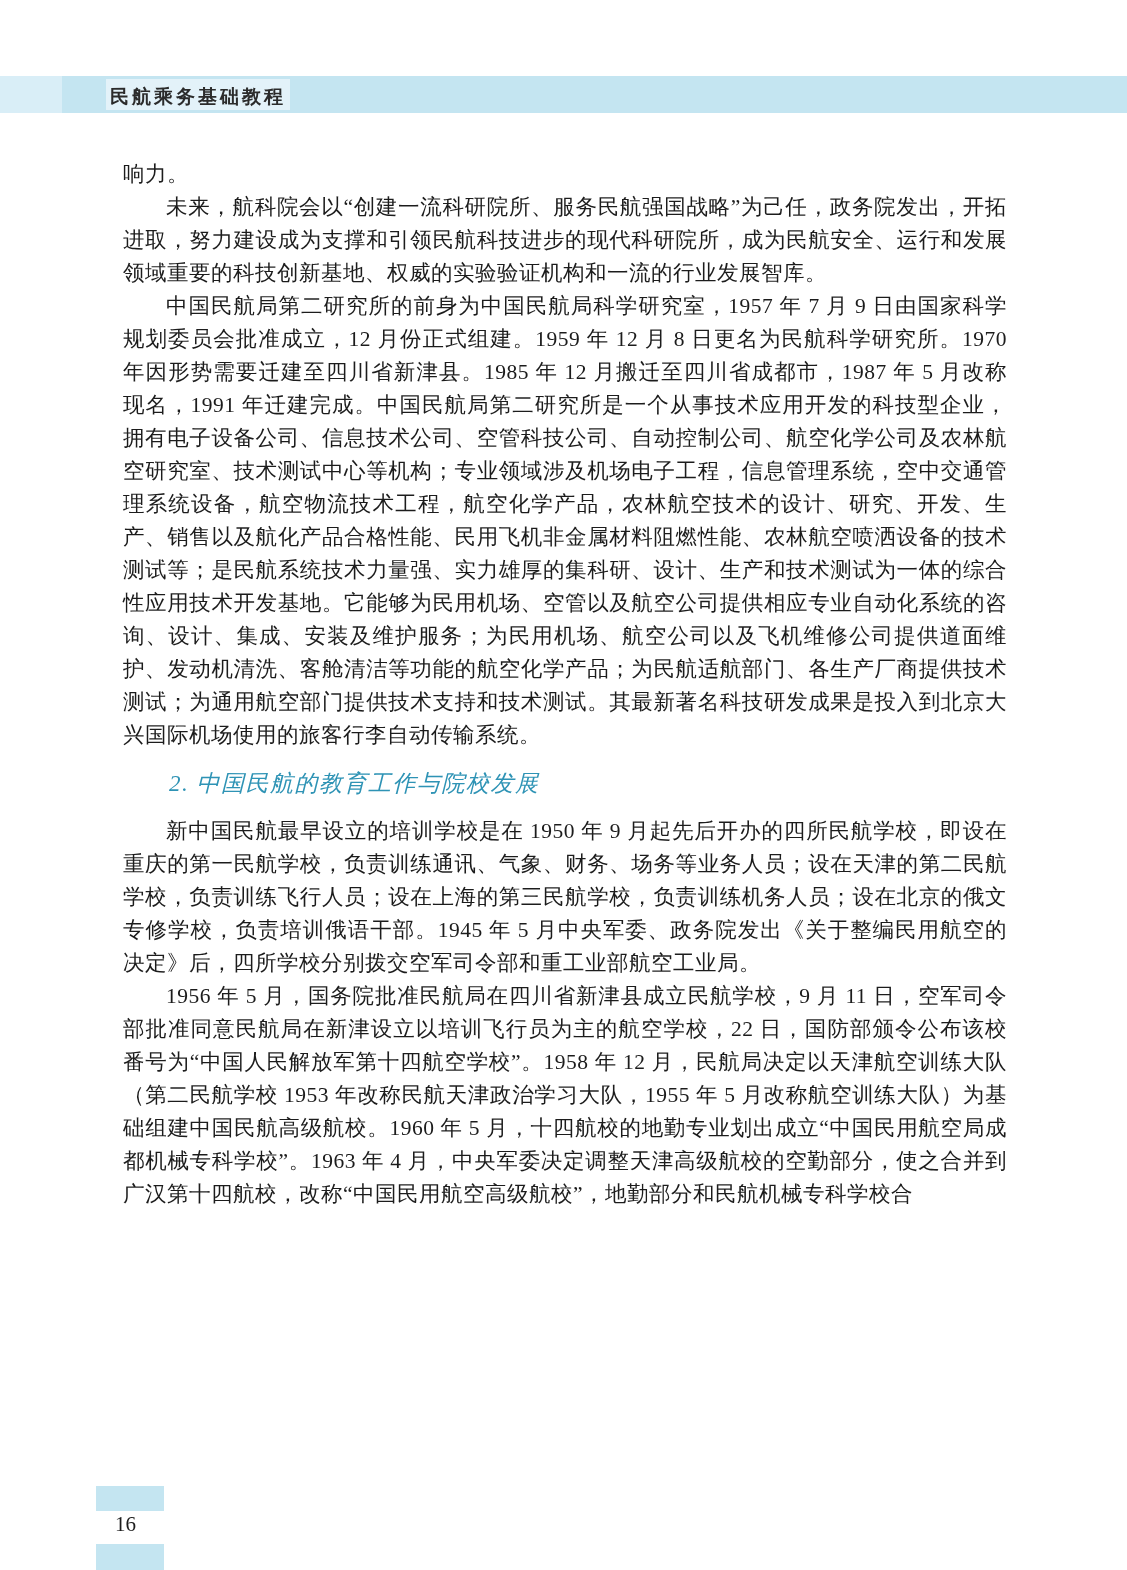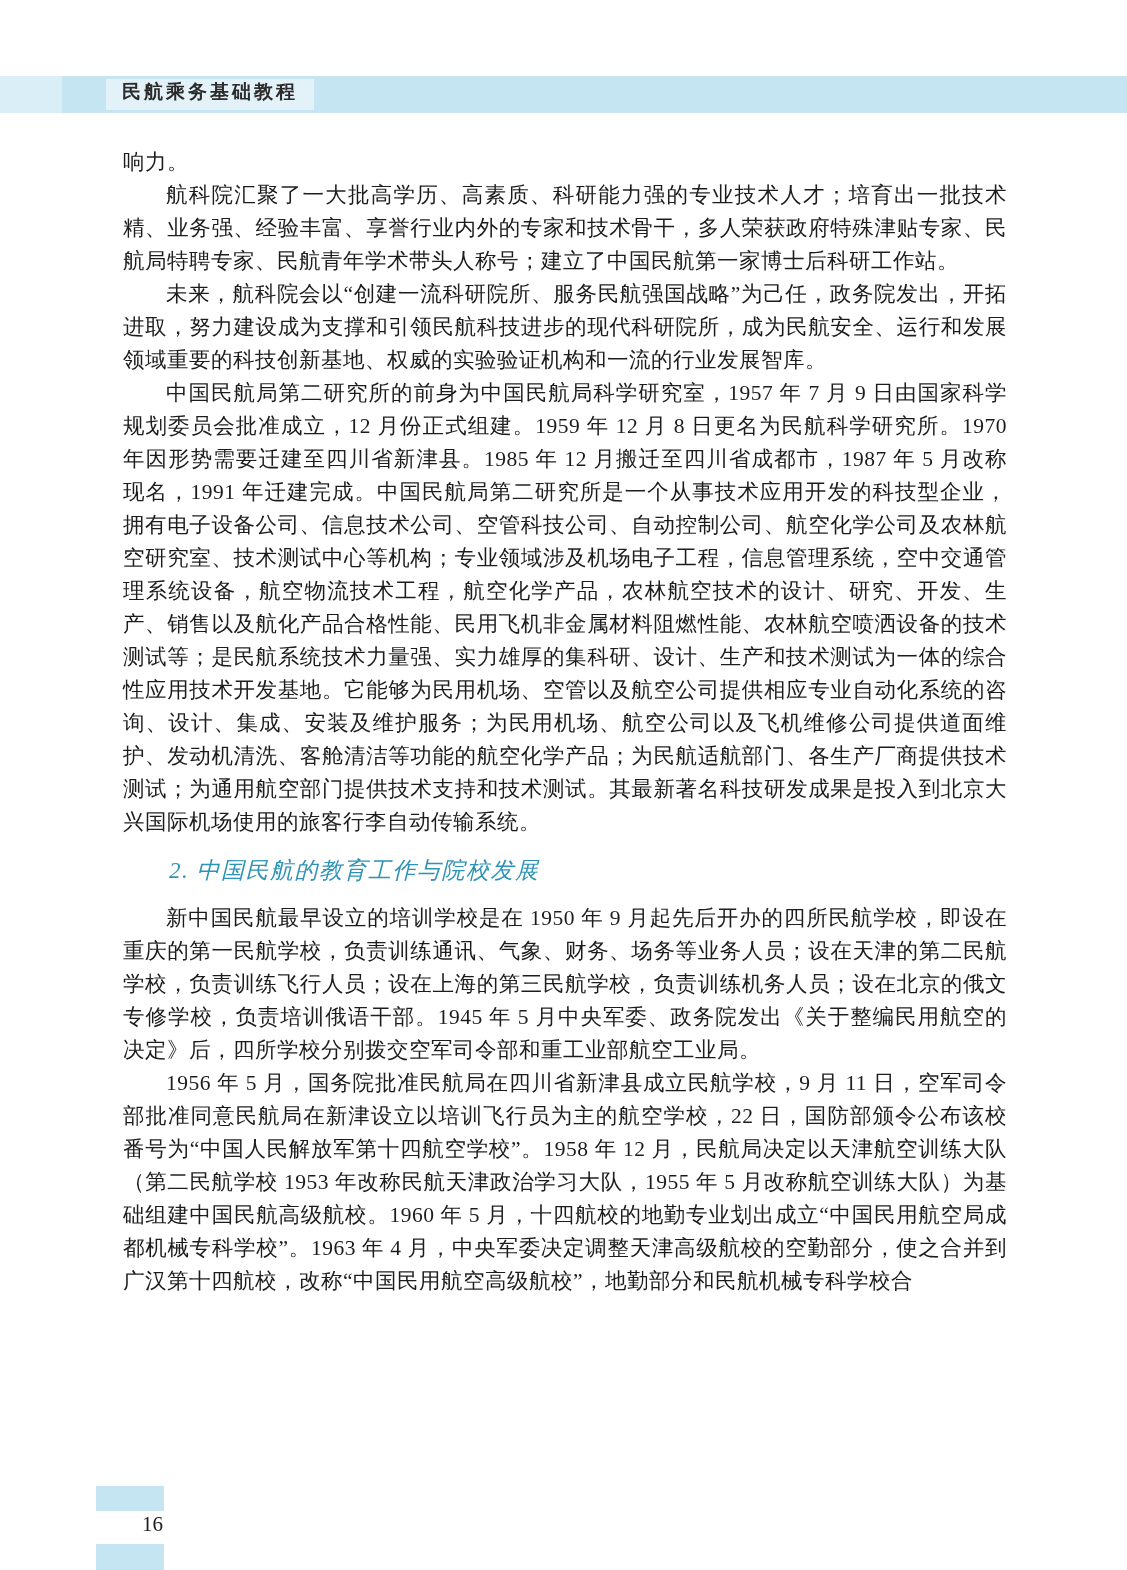--- a/index.html
+++ b/index.html
@@ -23,36 +23,36 @@
   .header-band .corner-block {
     position: absolute;
     left: 0; top: 0;
     width: 62px; height: 37px;
     background: var(--band-light, #d9eef7);
   }
   .header-chip {
     position: absolute;
     left: 106px; top: 3px;
     height: 31px;
-    padding: 0 16px;
+    padding: 0 4px;
     background: var(--chip, #e3f2f9);
     display: flex;
-    align-items: flex-start;
+    align-items: flex-end;
   }
   .header-title {
     font-size: 19px;
     letter-spacing: 3px;
     color: #2b2b2b;
     font-weight: bold;
   }
 
   
   .content {
     position: absolute;
-    left: 123px; top: 146px;
+    left: 123px; top: 158px;
     width: 884px;
     font-size: 21.5px;
     line-height: 33px;
     text-align: justify;
     letter-spacing: 0.5px;
   }
   .para { text-indent: 2em; }
   .para.no-indent { text-indent: 0; }
 
   .section-heading {
@@ -67,23 +67,23 @@
 
   
   .footer-block-top {
     position: absolute;
     left: 96px; top: 1486px;
     width: 68px; height: 25px;
     background: var(--band, #c4e5f1);
   }
   .page-number {
     position: absolute;
-    left: 105px; top: 1512px;
+    left: 88px; top: 1512px;
     width: 68px;
-    text-align: center;
+    text-align: left;
     padding-left: 27px;
     font-size: 21px;
     color: #1c1c1c;
   }
   .footer-block-bottom {
     position: absolute;
     left: 96px; top: 1544px;
     width: 68px; height: 26px;
     background: var(--band, #c4e5f1);
   }
@@ -94,21 +94,20 @@
 <div class="header-band">
   <div class="corner-block"></div>
   <div class="header-chip">
     <span class="header-title">民航乘务基础教程</span>
   </div>
 </div>
 
 <div class="content">
   <p class="para no-indent">响力。</p>
   <div id="part1">
-      <p class="para">航科院汇聚了一大批高学历、高素质、科研能力强的专业技术人才；培育出一批技术精、业务强、经验丰富、享誉行业内外的专家和技术骨干，多人荣获政府特殊津贴专家、民航局特聘专家、民航青年学术带头人称号；建立了中国民航第一家博士后科研工作站。</p>
       <p class="para">未来，航科院会以“创建一流科研院所、服务民航强国战略”为己任，政务院发出，开拓进取，努力建设成为支撑和引领民航科技进步的现代科研院所，成为民航安全、运行和发展领域重要的科技创新基地、权威的实验验证机构和一流的行业发展智库。</p>
       <p class="para">中国民航局第二研究所的前身为中国民航局科学研究室，1957 年 7 月 9 日由国家科学规划委员会批准成立，12 月份正式组建。1959 年 12 月 8 日更名为民航科学研究所。1970 年因形势需要迁建至四川省新津县。1985 年 12 月搬迁至四川省成都市，1987 年 5 月改称现名，1991 年迁建完成。中国民航局第二研究所是一个从事技术应用开发的科技型企业，拥有电子设备公司、信息技术公司、空管科技公司、自动控制公司、航空化学公司及农林航空研究室、技术测试中心等机构；专业领域涉及机场电子工程，信息管理系统，空中交通管理系统设备，航空物流技术工程，航空化学产品，农林航空技术的设计、研究、开发、生产、销售以及航化产品合格性能、民用飞机非金属材料阻燃性能、农林航空喷洒设备的技术测试等；是民航系统技术力量强、实力雄厚的集科研、设计、生产和技术测试为一体的综合性应用技术开发基地。它能够为民用机场、空管以及航空公司提供相应专业自动化系统的咨询、设计、集成、安装及维护服务；为民用机场、航空公司以及飞机维修公司提供道面维护、发动机清洗、客舱清洁等功能的航空化学产品；为民航适航部门、各生产厂商提供技术测试；为通用航空部门提供技术支持和技术测试。其最新著名科技研发成果是投入到北京大兴国际机场使用的旅客行李自动传输系统。</p>
     </div>
   <h3 class="section-heading">2. 中国民航的教育工作与院校发展</h3>
   <div id="part2">
       <p class="para">新中国民航最早设立的培训学校是在 1950 年 9 月起先后开办的四所民航学校，即设在重庆的第一民航学校，负责训练通讯、气象、财务、场务等业务人员；设在天津的第二民航学校，负责训练飞行人员；设在上海的第三民航学校，负责训练机务人员；设在北京的俄文专修学校，负责培训俄语干部。1945 年 5 月中央军委、政务院发出《关于整编民用航空的决定》后，四所学校分别拨交空军司令部和重工业部航空工业局。</p>
       <p class="para">1956 年 5 月，国务院批准民航局在四川省新津县成立民航学校，9 月 11 日，空军司令部批准同意民航局在新津设立以培训飞行员为主的航空学校，22 日，国防部颁令公布该校番号为“中国人民解放军第十四航空学校”。1958 年 12 月，民航局决定以天津航空训练大队（第二民航学校 1953 年改称民航天津政治学习大队，1955 年 5 月改称航空训练大队）为基础组建中国民航高级航校。1960 年 5 月，十四航校的地勤专业划出成立“中国民用航空局成都机械专科学校”。1963 年 4 月，中央军委决定调整天津高级航校的空勤部分，使之合并到广汉第十四航校，改称“中国民用航空高级航校”，地勤部分和民航机械专科学校合</p>
     </div>
 </div>
 

